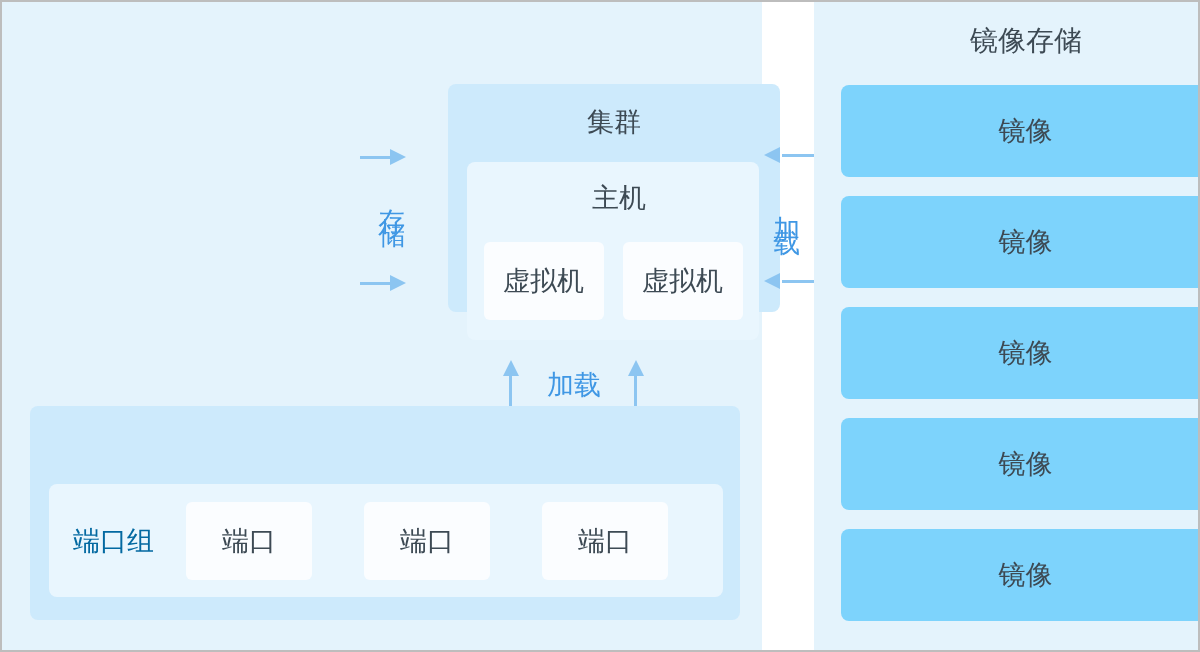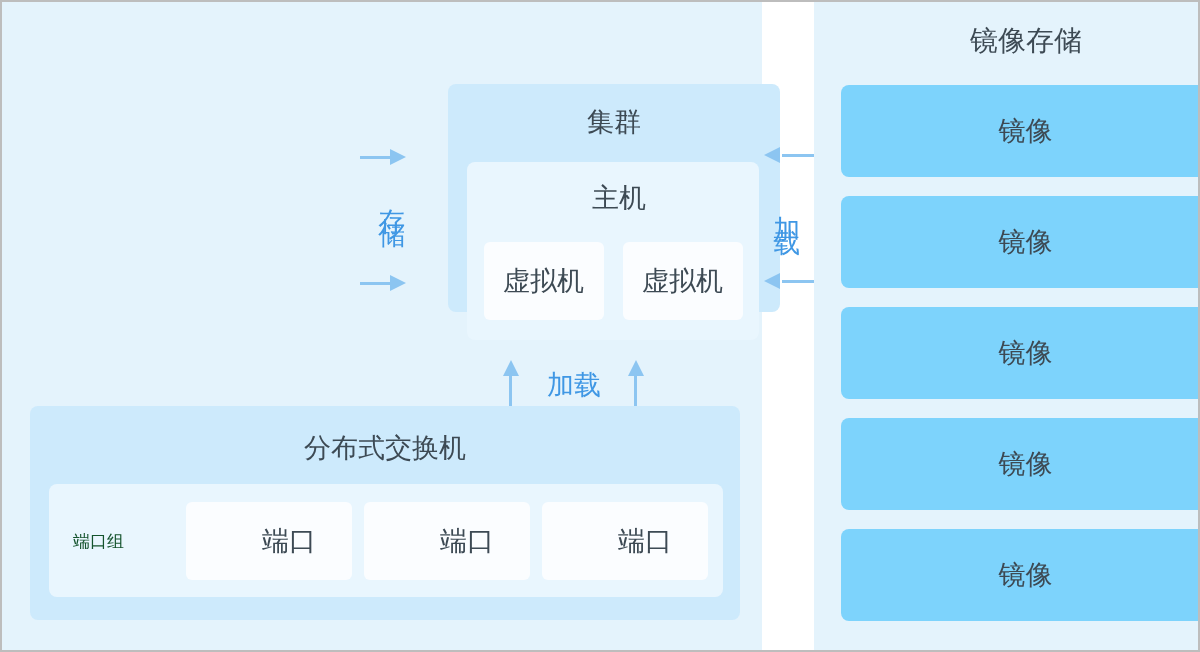--- a/index.html
+++ b/index.html
@@ -45,23 +45,23 @@
   .host-box{left:19px;top:78px;width:292px;height:178px;}
   .host-title{display:block;text-align:center;margin-top:20px;font-size:27px;line-height:32px;padding-left:12px;}
   .vm-row{display:flex;justify-content:center;gap:19px;margin-top:28px;}
   .vm-box{width:120px;height:78px;position:relative;}
   
   .switch-box{left:28px;top:404px;width:710px;height:214px;}
   .switch-title{display:block;text-align:center;margin-top:26px;font-size:27px;line-height:32px;}
   .pg-box{left:19px;top:78px;width:674px;height:113px;}
   .pg-label{
     position:absolute;left:24px;top:50%;transform:translateY(-50%);
-    font-size:17px;color:#14532d;white-space:nowrap;
+    font-size:27px;color:#0369a1;white-space:nowrap;
   }
-  .port-box{position:absolute;top:18px;width:126px;height:78px;padding-left:40px;}
+  .port-box{position:absolute;top:18px;width:126px;height:78px;}
   .port-1{left:137px;} .port-2{left:315px;} .port-3{left:493px;}
   
   .v-label{
     position:absolute;
     writing-mode:vertical-rl;text-orientation:upright;
     font-size:27px;line-height:1.1;letter-spacing:13px;
     color:#3f97e4;white-space:nowrap;
   }
   .h-label{
     position:absolute;
@@ -117,21 +117,20 @@
     <div>
       <div class="arrow-line-v" style="left:507px;top:374px;height:30px;"></div>
       <div class="arrow-head head-up" style="left:501px;top:358px;"></div>
     </div>
     <div>
       <div class="arrow-line-v" style="left:632px;top:374px;height:30px;"></div>
       <div class="arrow-head head-up" style="left:626px;top:358px;"></div>
     </div>
 
     <div class="box box-dark switch-box">
-      <span class="switch-title">分布式交换机</span>
       <div class="box box-mid pg-box">
         <span class="pg-label">端口组</span>
         <div class="box-light port-box port-1 center-label">
           <span>端口</span>
         </div>
         <div class="box-light port-box port-2 center-label">
           <span>端口</span>
         </div>
         <div class="box-light port-box port-3 center-label">
           <span>端口</span>

